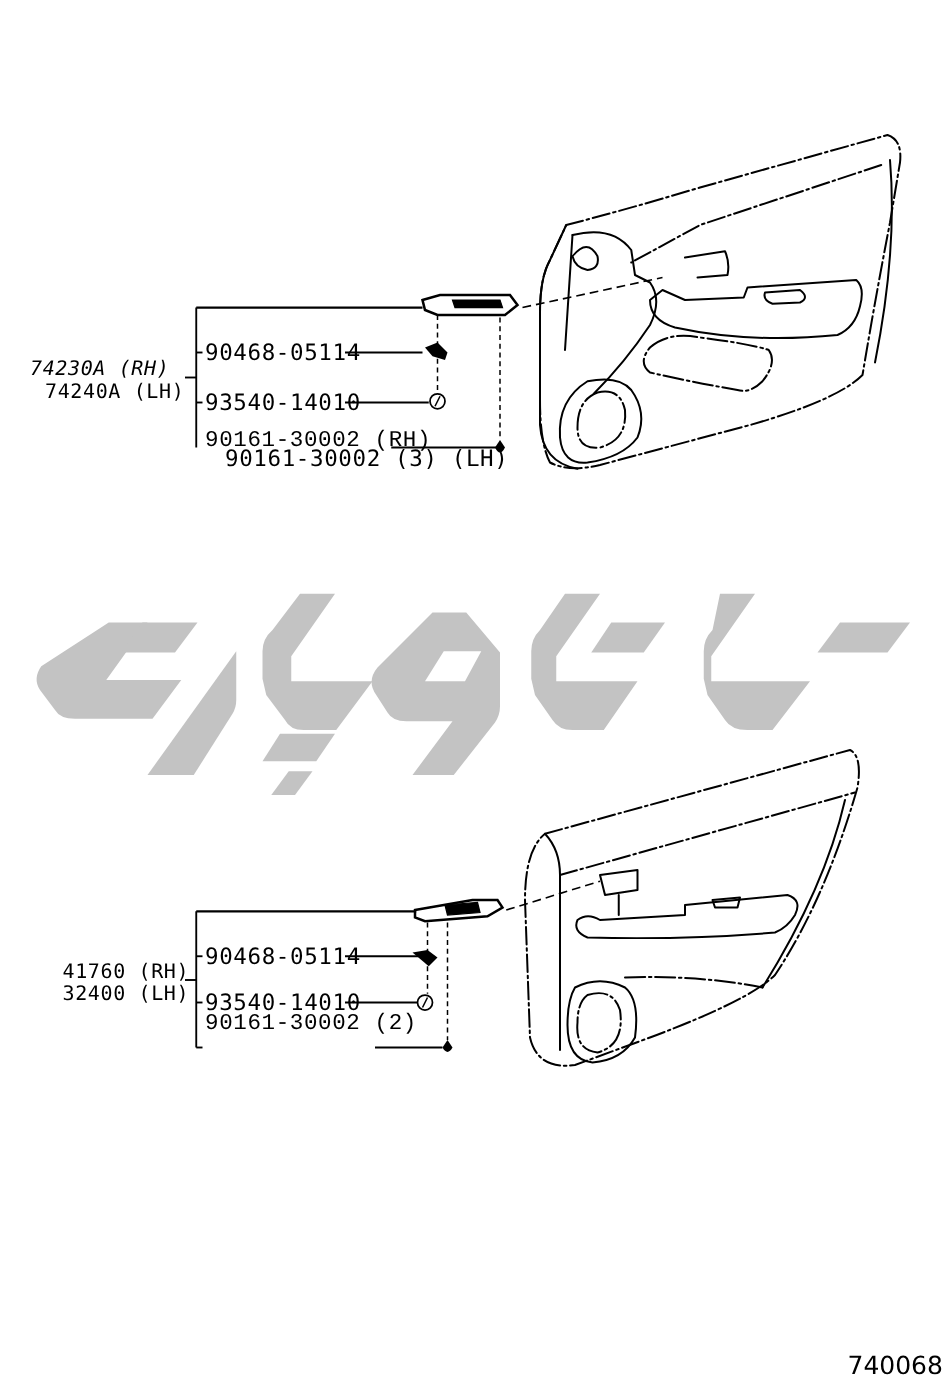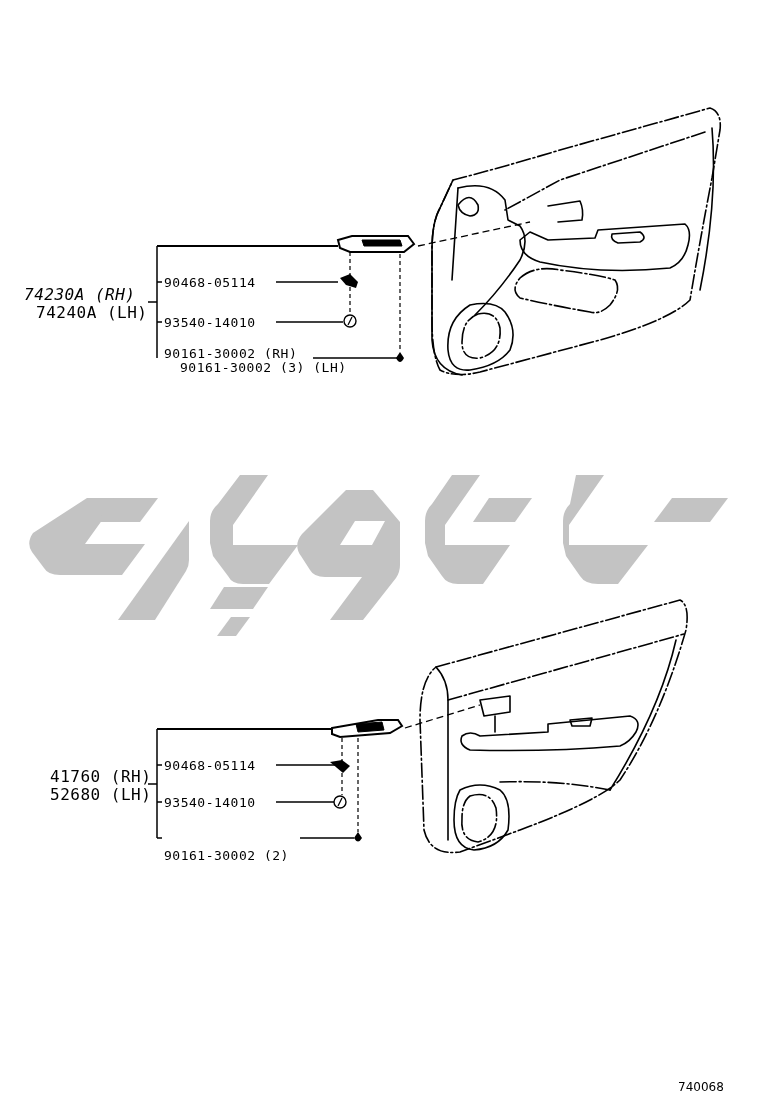--- a/index.html
+++ b/index.html
@@ -1,20 +1,20 @@
 <!DOCTYPE html>
 <html><head>
 <meta charset="utf-8">
 <style>
   html, body { margin:0; padding:0; background:#ffffff; }
   body { width:760px; height:1112px; position:relative; overflow:hidden; font-family:"DejaVu Sans", sans-serif; }
   .canvas { position:absolute; left:0; top:0; width:760px; height:1112px; }
-  .lbl { position:absolute; font-family:"DejaVu Sans Mono", monospace; font-size:13px; color:#000; line-height:15px; white-space:nowrap; letter-spacing:0.5px; }
+  .lbl { position:absolute; font-family:"DejaVu Sans Mono", monospace; font-size:18px; color:#000; line-height:15px; white-space:nowrap; letter-spacing:0.5px; }
   .lbl.big { font-size:16px; line-height:17px; }
-  .code { position:absolute; font-family:"DejaVu Sans", sans-serif; font-size:12px; color:#000; }
+  .code { position:absolute; font-family:"DejaVu Sans", sans-serif; font-size:20px; color:#000; }
 </style>
 </head>
 <body>
 
 <svg class="canvas" viewBox="0 0 760 1112" xmlns="http://www.w3.org/2000/svg">
 
   <g fill="#c3c3c3">
     <path d="M87,498 L118,498 L85,544 L145,544 L122,575 L60,575 Q48,575 44,568 L32,552 Q26,543 33,533 Z"></path>
     <path d="M114,498 L158,498 L140,522 L97,522 Z" transform="translate(0,0)"></path>
     <path d="M189,521 L189,560 Q189,566 186,571 L155,620 L118,620 Z" transform="translate(0,0)"></path>
@@ -115,22 +115,22 @@
   </g>
   <g>
     <path d="M358,832 L362,838 Q358,845 354,838 Z" fill="#000"></path>
   </g>
 </svg>
 
 <div class="lbl big" style="left:24px;top:286px;font-style:italic;">74230A (RH)</div>
 <div class="lbl big" style="left:36px;top:304px;">74240A (LH)</div>
 <div class="lbl" style="left:164px;top:275px;">90468-05114</div>
 <div class="lbl" style="left:164px;top:315px;">93540-14010</div>
-<div class="lbl" style="left:164px;top:346px;">90161-30002 (RH)</div>
+<div class="lbl" style="left:164px;top:346px;font-family:Liberation Mono, monospace;">90161-30002 (RH)</div>
 <div class="lbl" style="left:164px;top:360px;margin-left:16px;">90161-30002 (3)  (LH)</div>
 
 <div class="lbl big" style="left:50px;top:768px;">41760 (RH)</div>
-<div class="lbl big" style="left:50px;top:786px;">52680 (LH)</div>
+<div class="lbl big" style="left:50px;top:786px;">32400 (LH)</div>
 <div class="lbl" style="left:164px;top:758px;">90468-05114</div>
 <div class="lbl" style="left:164px;top:795px;">93540-14010</div>
-<div class="lbl" style="left:164px;top:848px;">90161-30002 (2)</div>
+<div class="lbl" style="left:164px;top:812px;font-family:Liberation Mono, monospace;">90161-30002 (2)</div>
 
 <div class="code" style="left:678px;top:1080px;">740068</div>
 
 </body></html>

